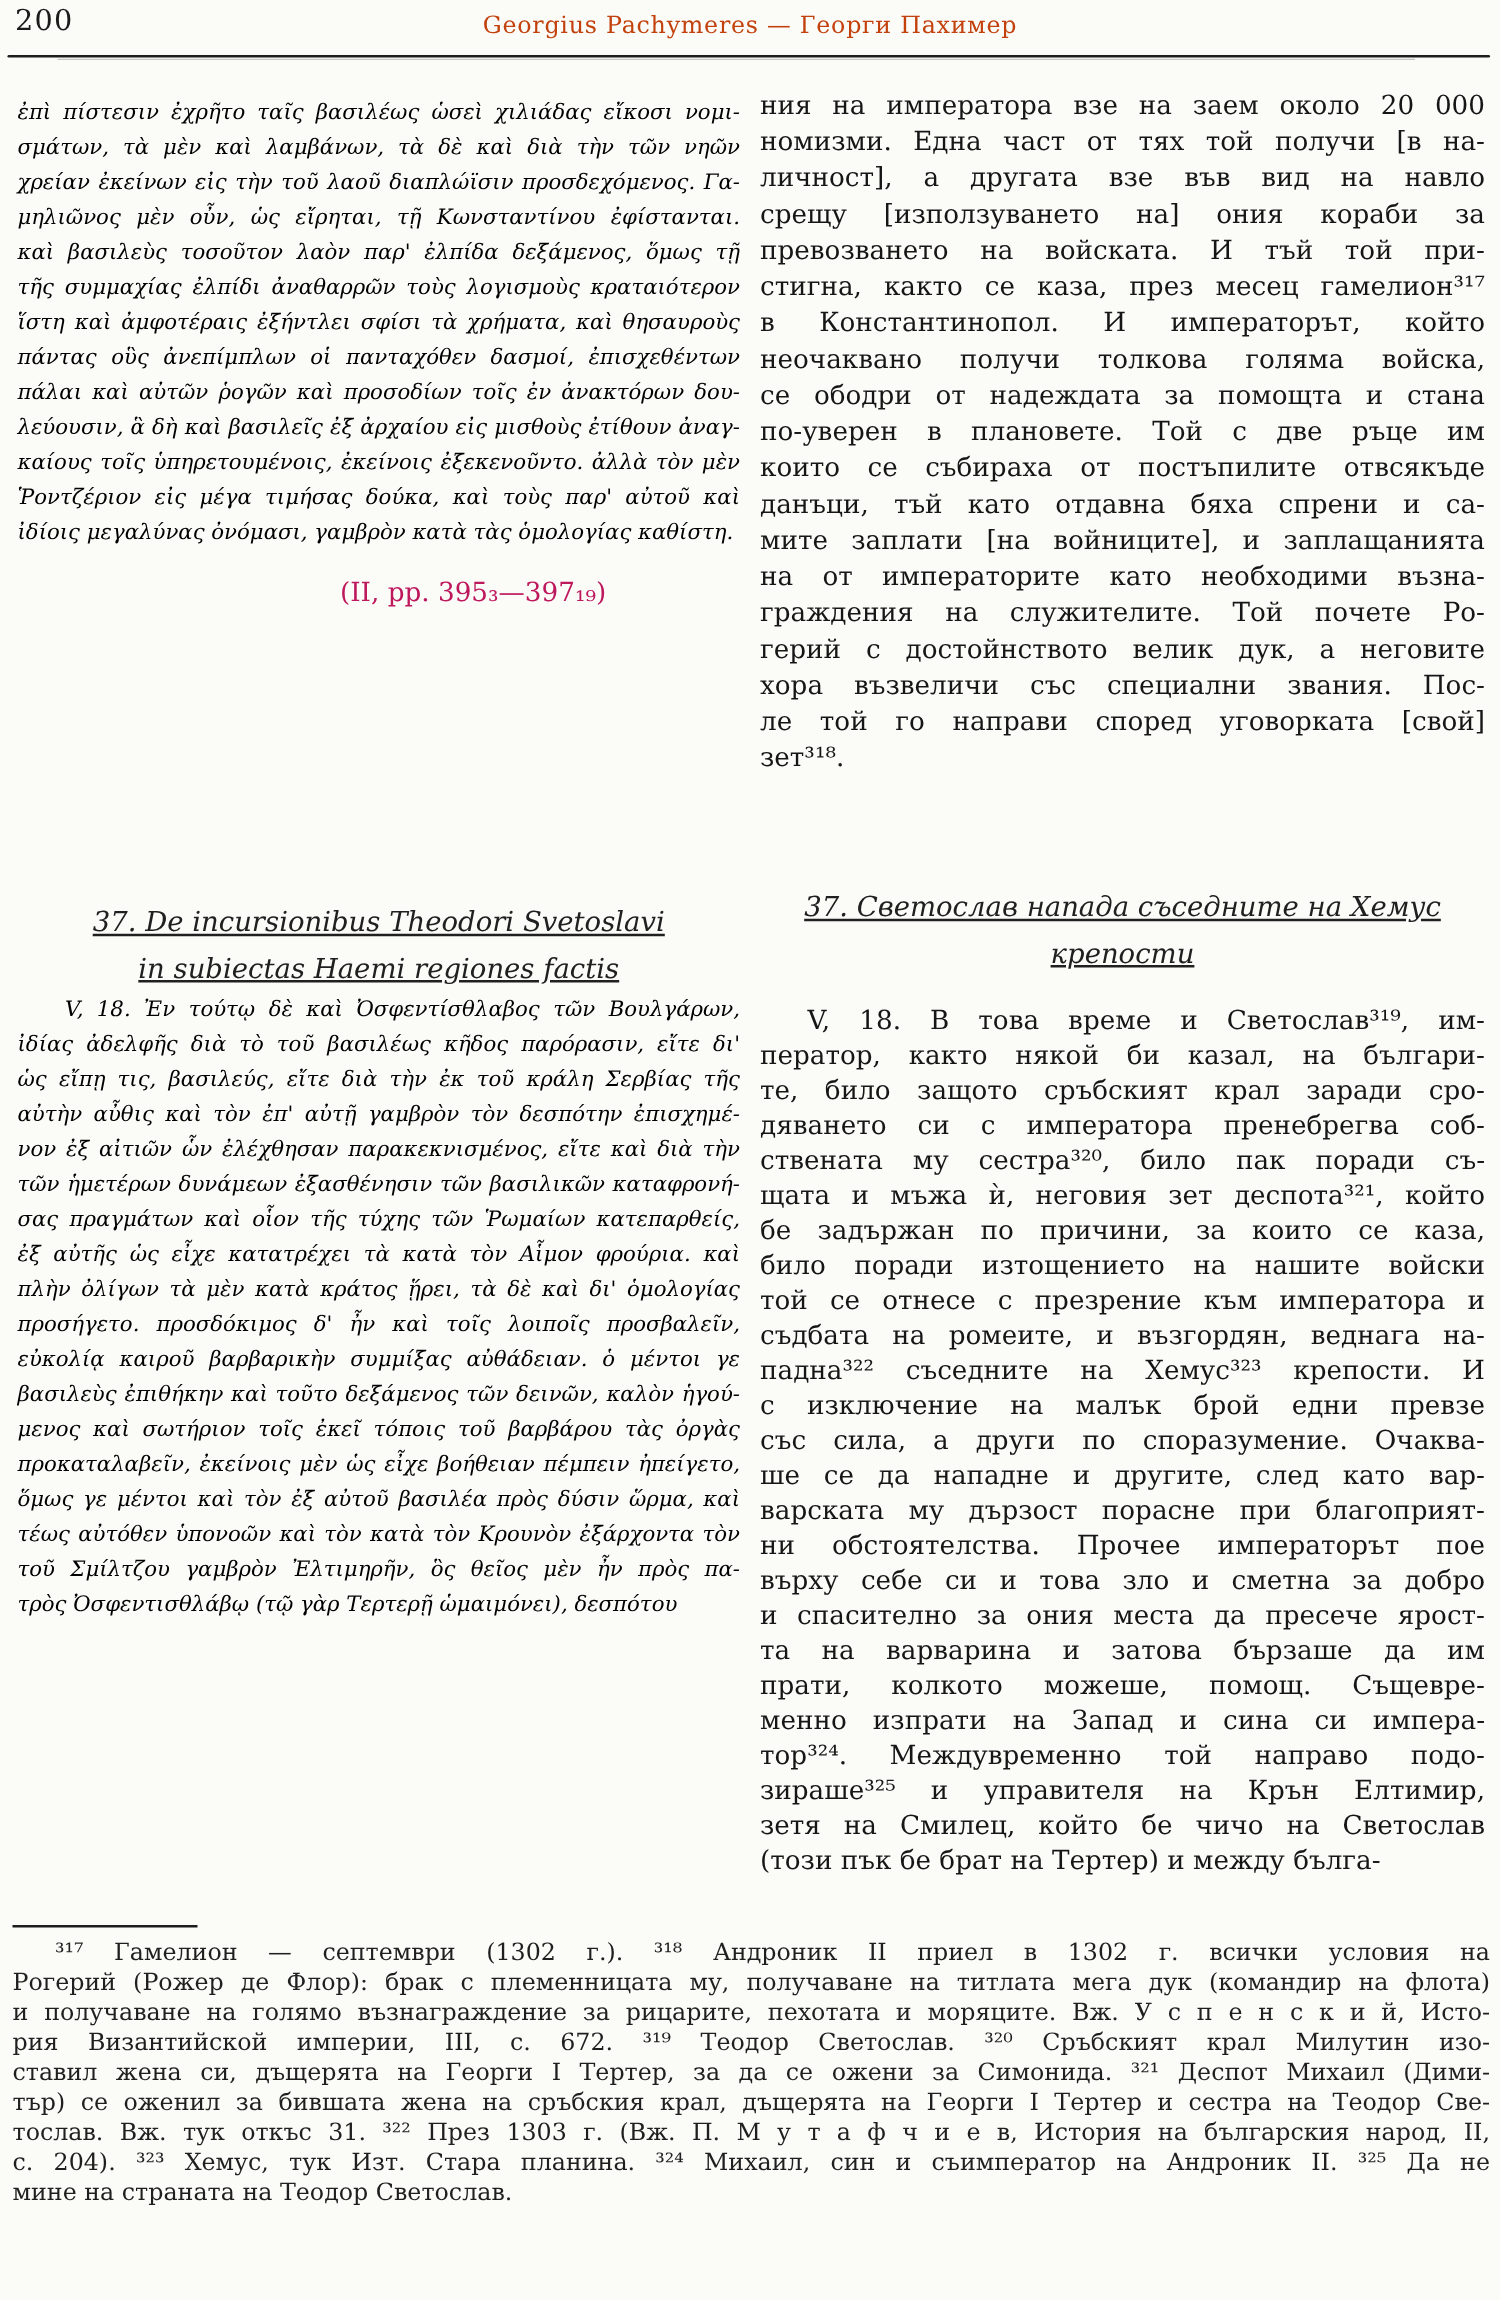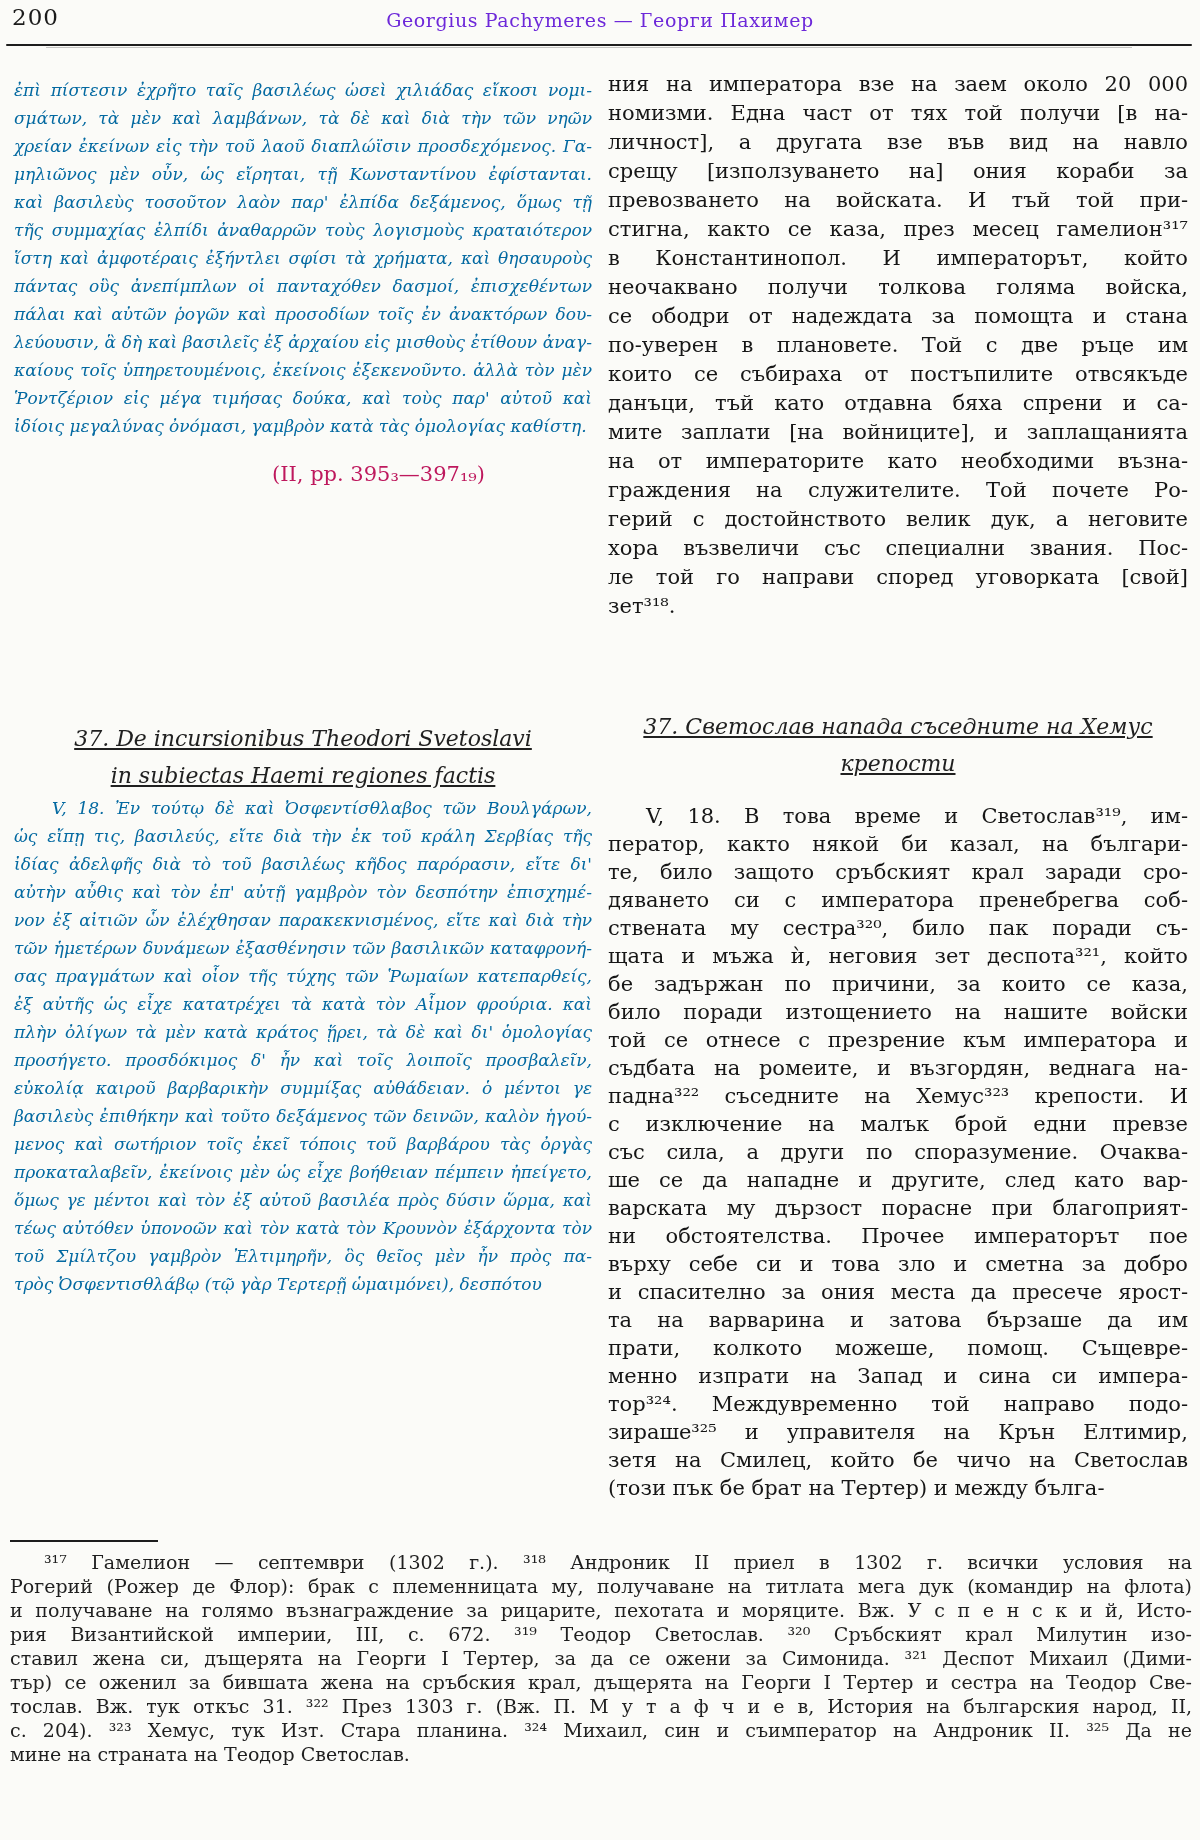--- a/index.html
+++ b/index.html
@@ -4,30 +4,30 @@
 <style>
   * { margin:0; padding:0; box-sizing:border-box; }
   html,body { background:#d8d8d4; }
   .page {
     position:relative; width:1200px; height:1840px;
     background:#fbfbf8; color:#1b1b1b;
     font-family:"DejaVu Serif","Liberation Serif",serif;
     margin:0 auto; overflow:hidden;
   }
   .pagenum { position:absolute; left:12px; top:4px; font-size:23px; letter-spacing:1px; }
-  .runtitle { position:absolute; left:0; right:0; top:9px; text-align:center; font-size:19px; letter-spacing:0.6px; color:#6d28d9; }
+  .runtitle { position:absolute; left:0; right:0; top:9px; text-align:center; font-size:19px; letter-spacing:0.6px; color:#c2410c; }
   .hrule { position:absolute; left:6px; right:8px; top:44px; height:2px; background:#1d1d1d; border-radius:1px; }
   .hrule:after { content:""; position:absolute; left:40px; right:60px; top:3px; height:1px; background:rgba(30,30,30,0.25); }
 
   .block { position:absolute; }
   .tline { text-align:justify; text-align-last:justify; white-space:nowrap; }
   .block .tline:last-child { text-align-last:left; }
   .indent-first .tline:first-child { text-indent:38px; }
 
-  .greek { font-style:italic; font-size:17px; line-height:28px; width:578px; left:14px; color:#0369a1; }
+  .greek { font-style:italic; font-size:17px; line-height:28px; width:578px; left:14px; color:#000000; }
   #greek1 { top:76px; }
   #greek2 { top:794px; }
 
   .citation { position:absolute; left:272px; top:462px; font-size:21px; color:#be185d; }
 
   .heading { font-style:italic; font-size:22px; line-height:37px; color:#202020; }
   .heading .tline, .heading .tline:last-child { text-align:center; text-align-last:center;text-decoration:underline; }
   #lheading { left:14px; top:720px; width:578px; }
   #rheading { left:608px; top:708px; width:580px; }
 
@@ -66,22 +66,22 @@
 
   <div class="citation">(II, pp. 395₃—397₁₉)</div>
 
   <div class="block heading" id="lheading">
       <div class="tline">37. De incursionibus Theodori Svetoslavi</div>
       <div class="tline">in subiectas Haemi regiones factis</div>
     </div>
 
   <div class="block greek indent-first" id="greek2">
       <div class="tline">V, 18. Ἐν τούτῳ δὲ καὶ Ὀσφεντίσθλαβος τῶν Βουλγάρων,</div>
+      <div class="tline">ἰδίας ἀδελφῆς διὰ τὸ τοῦ βασιλέως κῆδος παρόρασιν, εἴτε δι'</div>
       <div class="tline">ὡς εἴπῃ τις, βασιλεύς, εἴτε διὰ τὴν ἐκ τοῦ κράλη Σερβίας τῆς</div>
-      <div class="tline">ἰδίας ἀδελφῆς διὰ τὸ τοῦ βασιλέως κῆδος παρόρασιν, εἴτε δι'</div>
       <div class="tline">αὐτὴν αὖθις καὶ τὸν ἐπ' αὐτῇ γαμβρὸν τὸν δεσπότην ἐπισχημέ-</div>
       <div class="tline">νον ἐξ αἰτιῶν ὧν ἐλέχθησαν παρακεκνισμένος, εἴτε καὶ διὰ τὴν</div>
       <div class="tline">τῶν ἡμετέρων δυνάμεων ἐξασθένησιν τῶν βασιλικῶν καταφρονή-</div>
       <div class="tline">σας πραγμάτων καὶ οἷον τῆς τύχης τῶν Ῥωμαίων κατεπαρθείς,</div>
       <div class="tline">ἐξ αὐτῆς ὡς εἶχε κατατρέχει τὰ κατὰ τὸν Αἷμον φρούρια. καὶ</div>
       <div class="tline">πλὴν ὀλίγων τὰ μὲν κατὰ κράτος ᾕρει, τὰ δὲ καὶ δι' ὁμολογίας</div>
       <div class="tline">προσήγετο. προσδόκιμος δ' ἦν καὶ τοῖς λοιποῖς προσβαλεῖν,</div>
       <div class="tline">εὐκολίᾳ καιροῦ βαρβαρικὴν συμμίξας αὐθάδειαν. ὁ μέντοι γε</div>
       <div class="tline">βασιλεὺς ἐπιθήκην καὶ τοῦτο δεξάμενος τῶν δεινῶν, καλὸν ἡγού-</div>
       <div class="tline">μενος καὶ σωτήριον τοῖς ἐκεῖ τόποις τοῦ βαρβάρου τὰς ὀργὰς</div>

